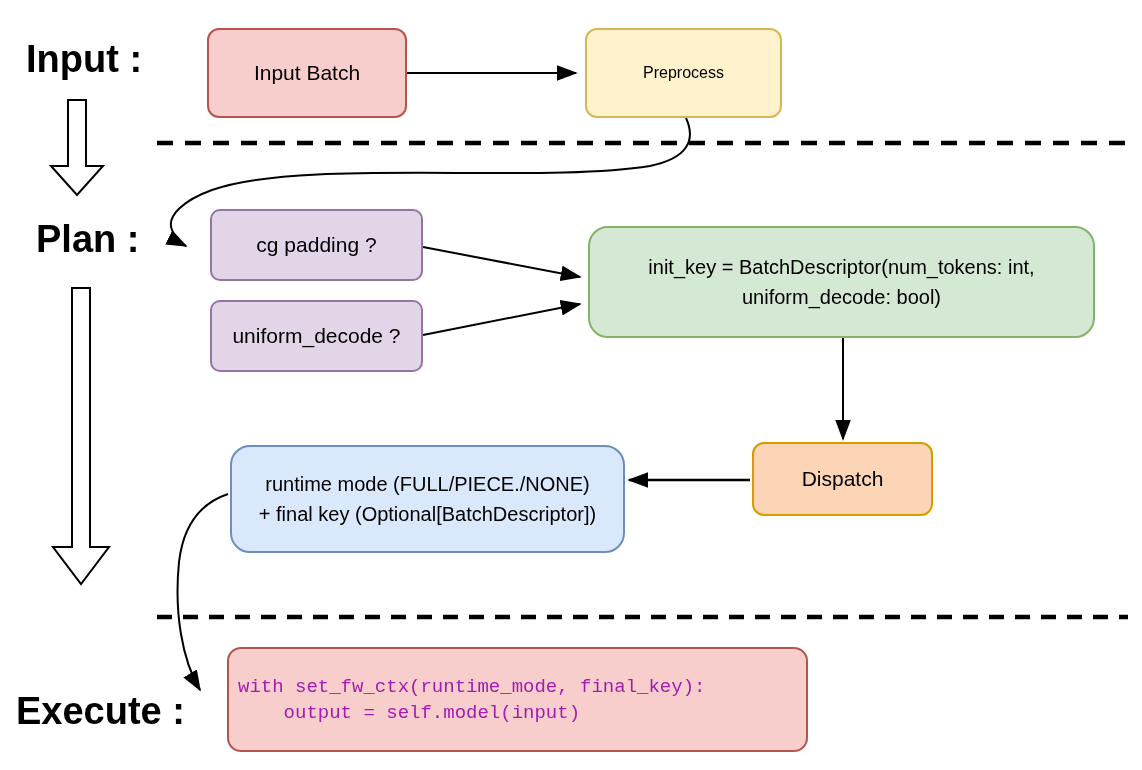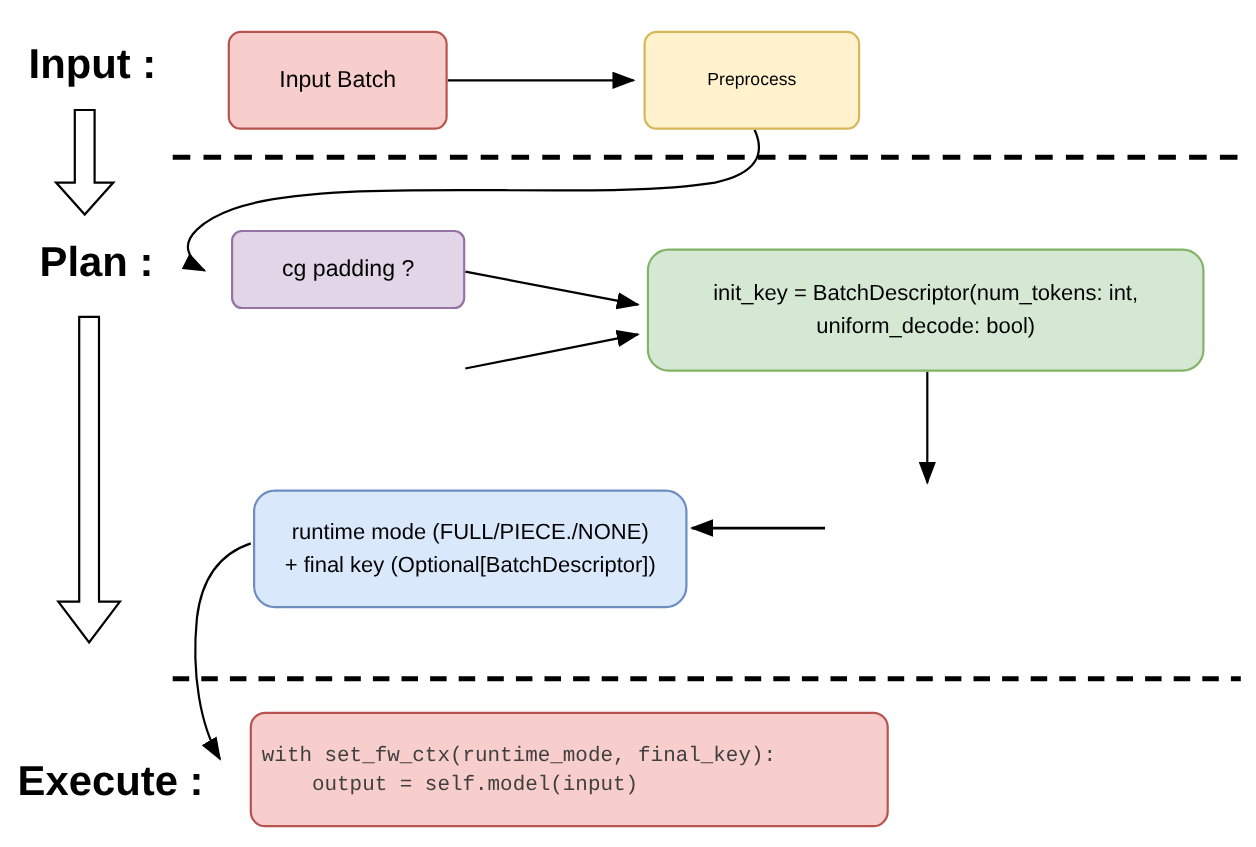--- a/index.html
+++ b/index.html
@@ -24,21 +24,21 @@
   .blue   {background:#dae8fc;border-color:#6c8ebf;border-radius:20px;font-size:20px;}
   .orange-outer{background:#ffe8d1;border-color:#d79b00;border-radius:12px;}
   .orange-inner{background:#fbd5b5;border-color:#d79b00;border-radius:12px;font-size:21px;}
   .green .line,.blue .line{display:block;height:30px;line-height:30px;}
   .cuda-label{
     position:absolute;right:6px;top:50%;transform:translateY(-50%);
     width:166px;font-size:23px;line-height:31px;text-align:center;
   }
   .code{
     font-family:"Liberation Mono","DejaVu Sans Mono",monospace;
-    font-size:19px;color:#404040;border-radius:14px;
+    font-size:19px;color:#a21caf;border-radius:14px;
     align-items:flex-start;justify-content:center;padding-left:9px;
   }
   .code .cline{display:block;white-space:pre;height:26px;line-height:26px;text-align:left;}
 </style>
 </head>
 <body>
 
 <div id="canvas">
 
   <svg id="wires" viewBox="0 0 1142 770" xmlns="http://www.w3.org/2000/svg">
@@ -72,27 +72,33 @@
   </div>
 
   <div class="box yellow" style="left:585px;top:28px;width:197px;height:90px;">
     <span>Preprocess</span>
   </div>
 
   <div class="box purple" style="left:210px;top:209px;width:213px;height:72px;">
     <span>cg padding ?</span>
   </div>
 
+  <div class="box purple" style="left:210px;top:300px;width:213px;height:72px;">
+    <span>uniform_decode ?</span>
+  </div>
 
   <div class="box green" style="left:588px;top:226px;width:507px;height:112px;">
     <span class="line">init_key = BatchDescriptor(num_tokens: int,</span>
     <span class="line">uniform_decode: bool)</span>
   </div>
 
 
+  <div class="box orange-inner" style="left:752px;top:442px;width:181px;height:74px;z-index:3;">
+    <span>Dispatch</span>
+  </div>
 
   <div class="box blue" style="left:230px;top:445px;width:395px;height:108px;">
     <span class="line">runtime mode (FULL/PIECE./NONE)</span>
     <span class="line">+ final key (Optional[BatchDescriptor])</span>
   </div>
 
   <div class="box pink code" style="left:227px;top:647px;width:581px;height:105px;">
     <span class="cline">with set_fw_ctx(runtime_mode, final_key):</span>
     <span class="cline">    output = self.model(input)</span>
   </div>

